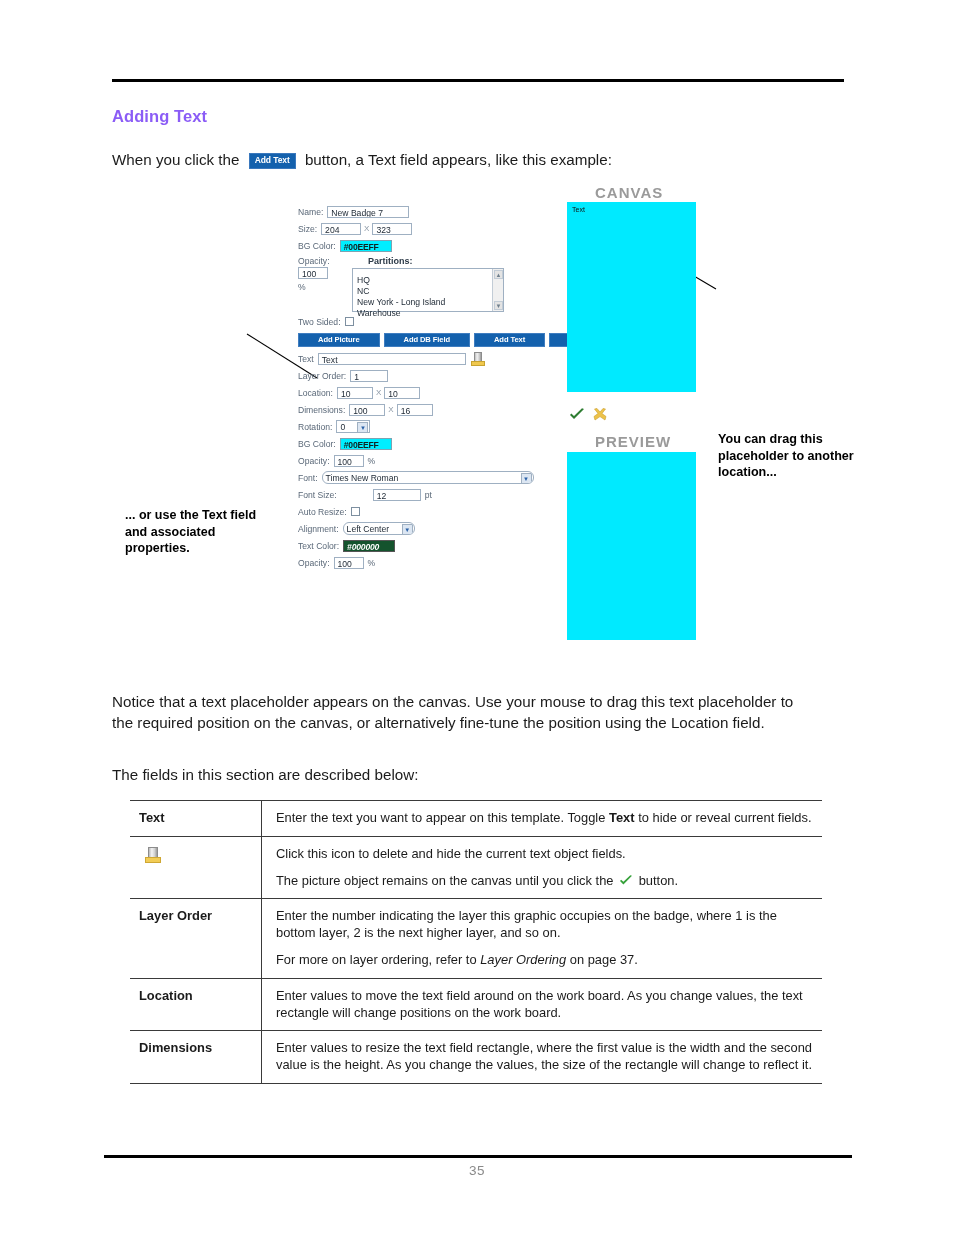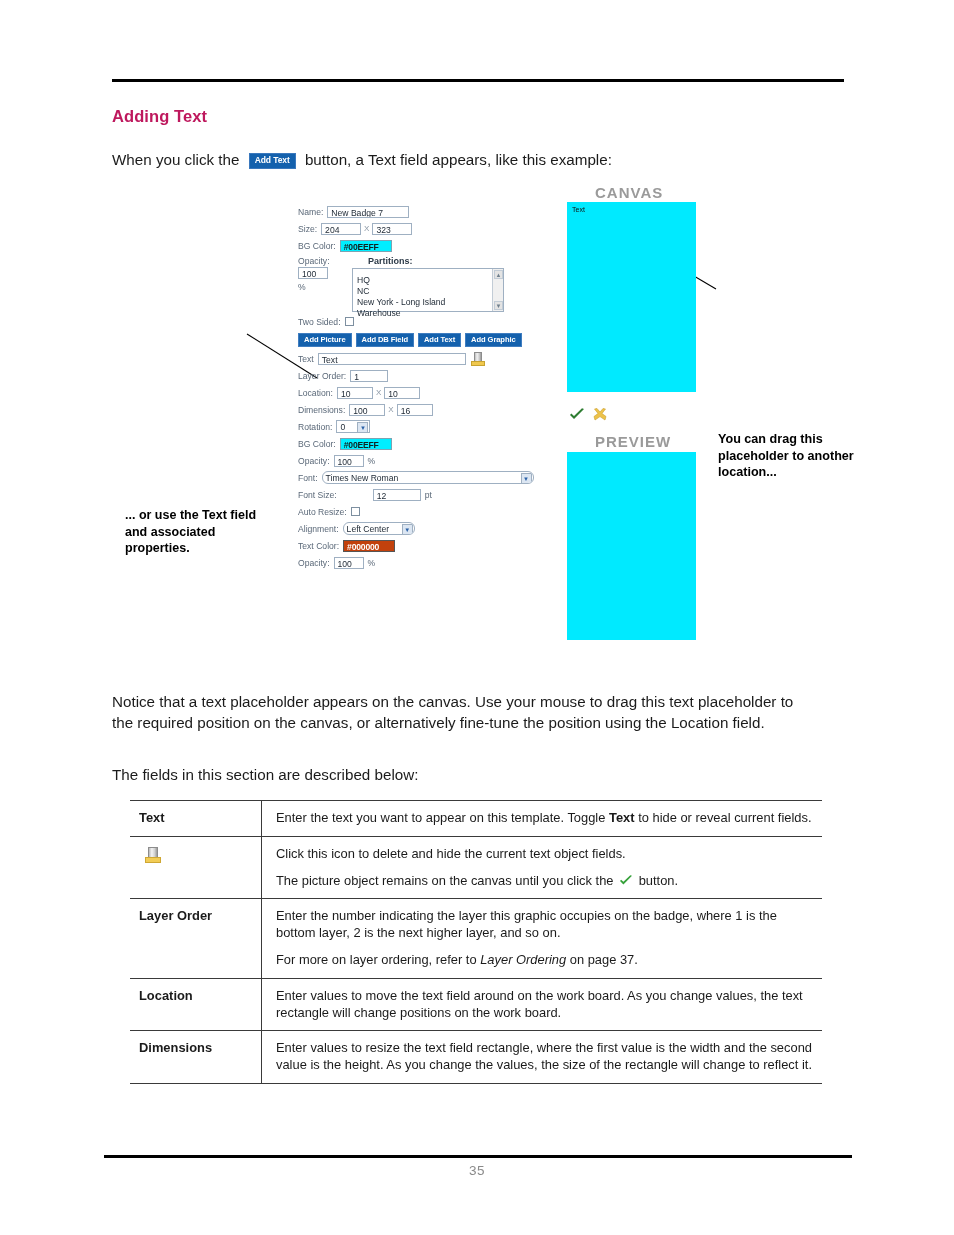--- a/index.html
+++ b/index.html
@@ -44,21 +44,21 @@
     letter-spacing: 0.4px;
   }
 
   
   .section-title {
     position: absolute;
     left: 112px;
     top: 107px;
     font-size: 16.5px;
     font-weight: bold;
-    color: #be185d;
+    color: #8b5cf6;
     letter-spacing: 0.1px;
   }
   .para {
     position: absolute;
     font-size: 15.2px;
     line-height: 20.5px;
     color: #1b1b1b;
   }
   #intro-para {
     left: 112px;
@@ -164,25 +164,26 @@
   .sep { margin: 0 3px; color: #8a97a5; font-size: 8px; }
 
   .swatch {
     background: #00eeff;
     border: 1px solid #7da3b2;
     color: #122;
     font-weight: bold;
     letter-spacing: -0.2px;
   }
   .swatch-dark {
-    background: #c2410c;
+    background: #14532d;
     border: 1px solid #555;
     color: #ffffff;
     font-weight: bold;
     letter-spacing: -0.2px;
+    font-style: italic;
   }
 
   .opacity-block {
     display: flex;
     align-items: flex-start;
     margin-top: 3px;
     margin-bottom: 2px;
   }
   .opacity-col { width: 48px; }
   .opacity-col .flabel { display: block; margin-bottom: 1px; }
@@ -240,21 +241,21 @@
     box-sizing: border-box;
   }
 
   .btn-row { display: flex; gap: 4px; margin: 4px 0 4px 0; }
   .app-btn {
     background: #1461ad;
     border: 1px solid #3f7dc0;
     color: #ffffff;
     font-size: 7.6px;
     font-weight: bold;
-    padding: 2px 5px;
+    padding: 2px 19px;
     line-height: 8px;
     letter-spacing: -0.1px;
     white-space: nowrap;
   }
 
   .trash-icon {
     width: 14px; height: 15px;
     position: relative;
     display: inline-block;
     margin-left: 5px;

